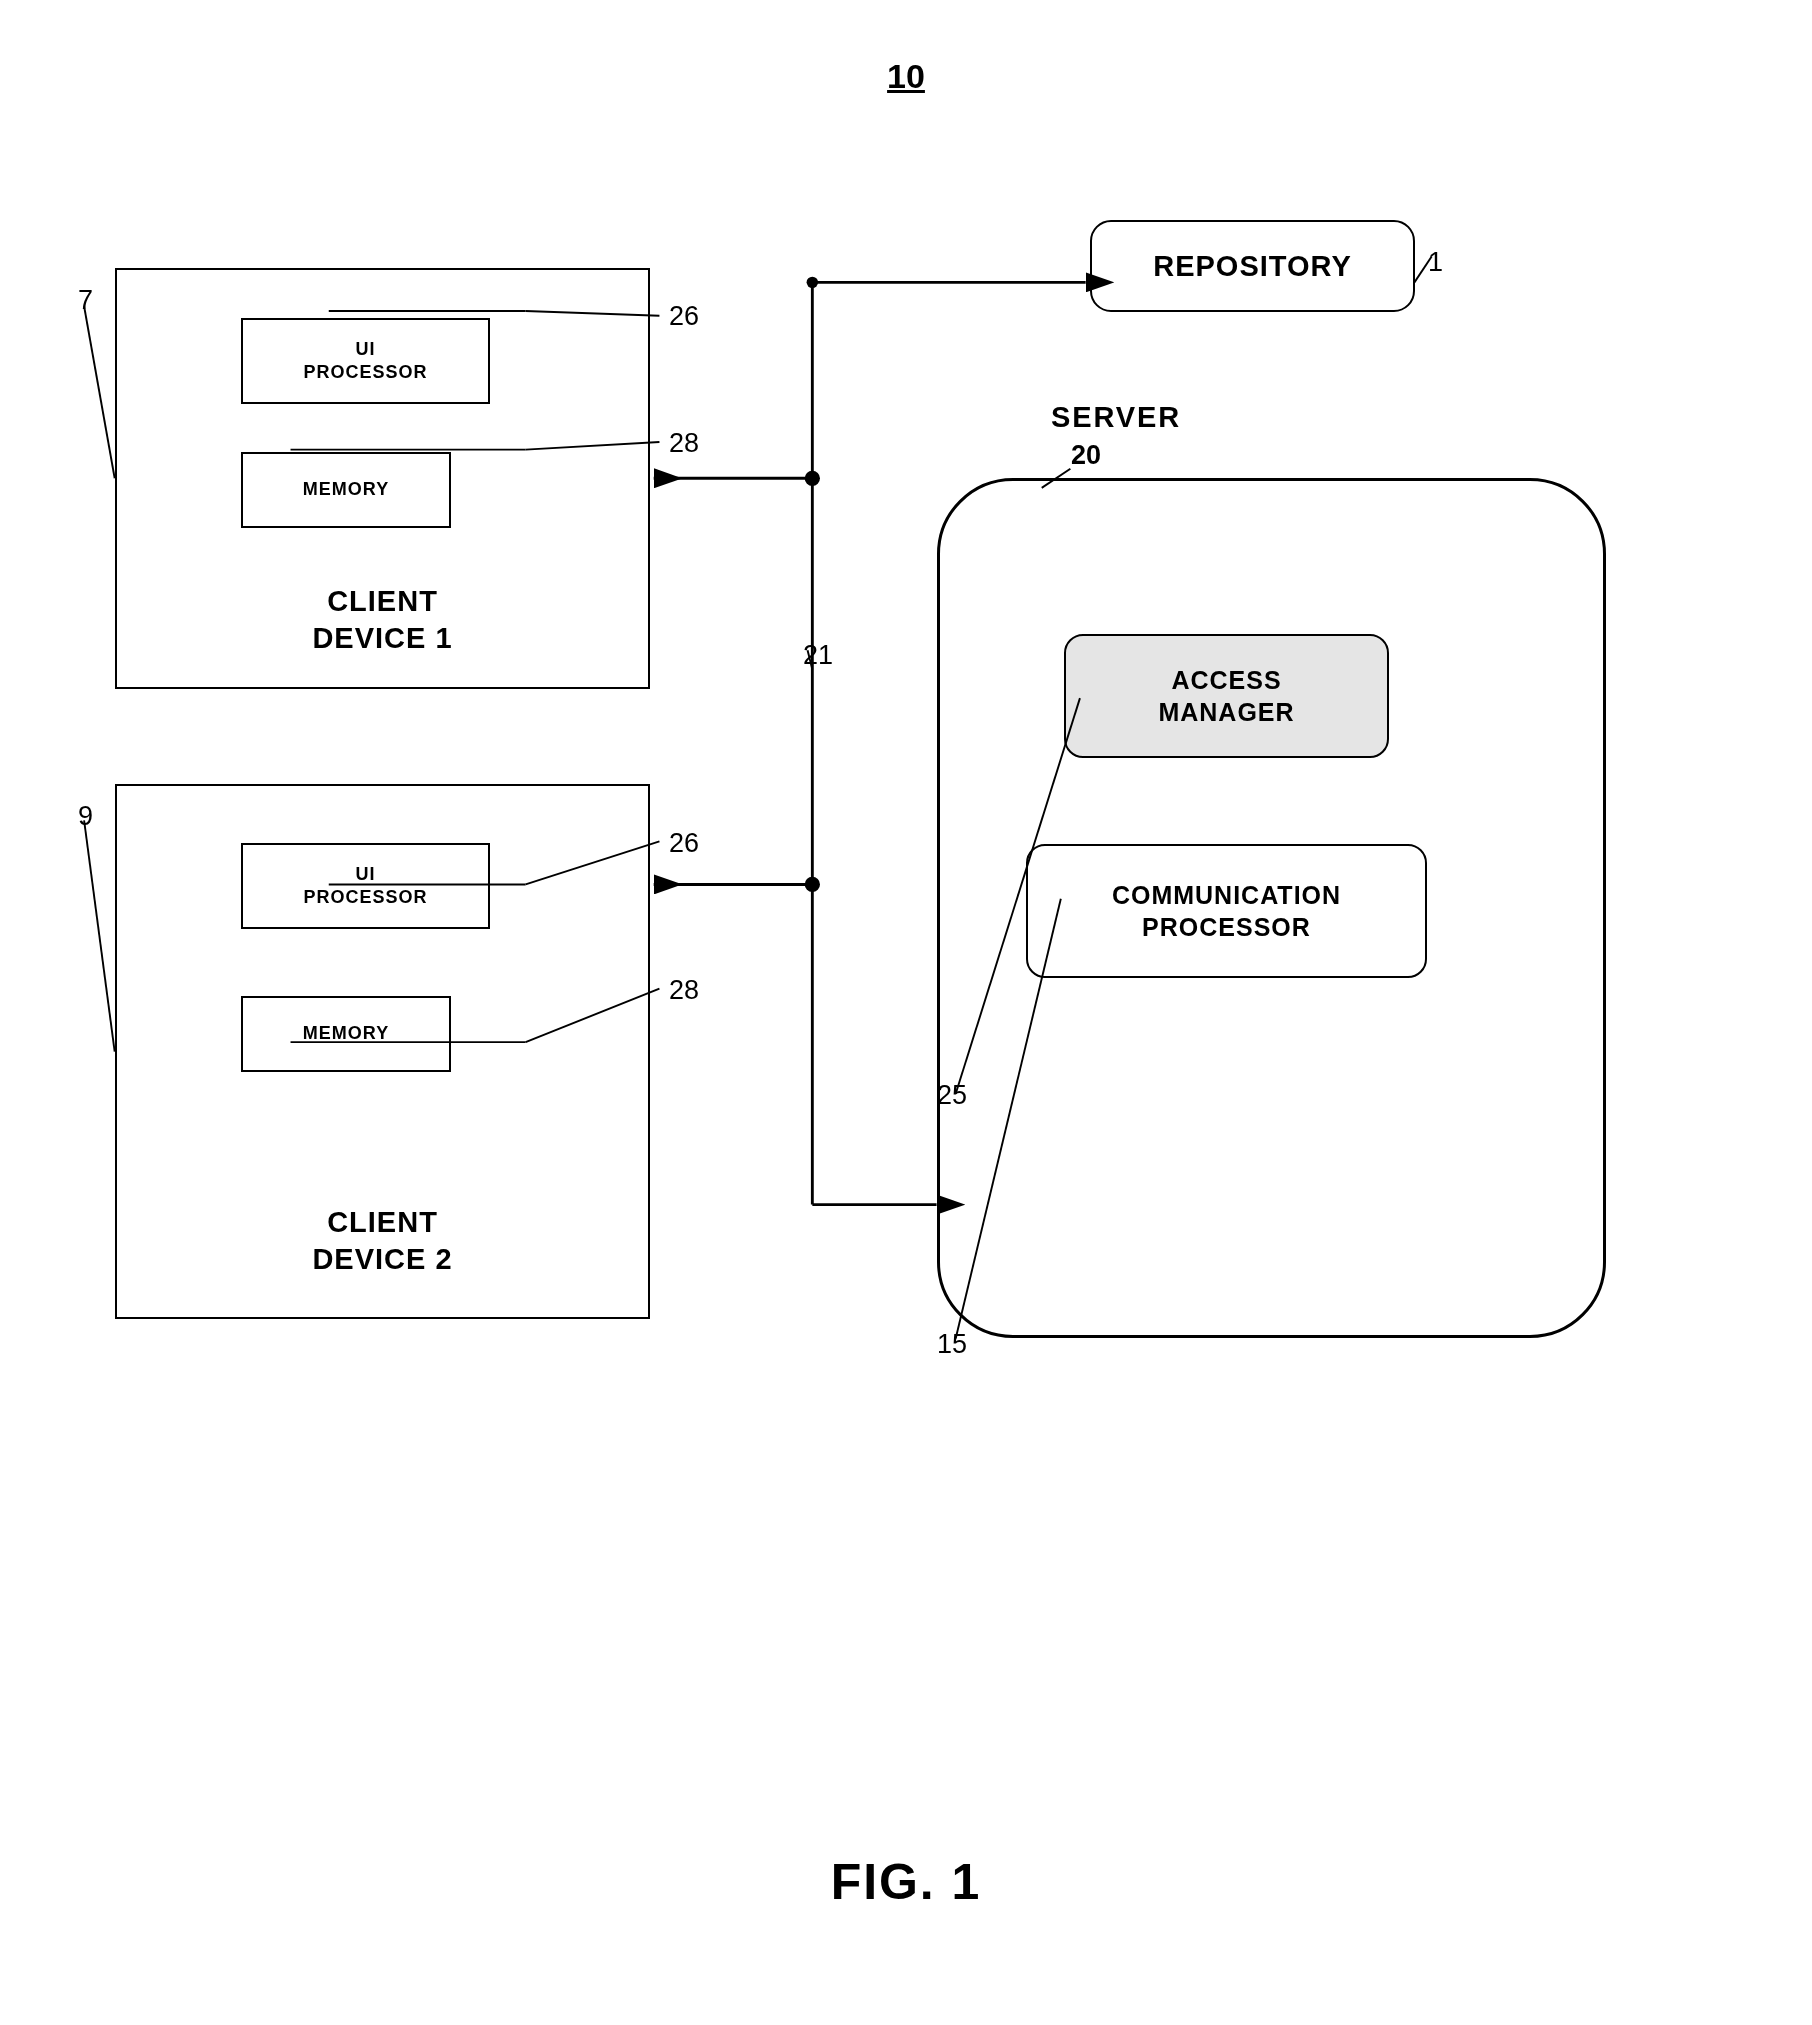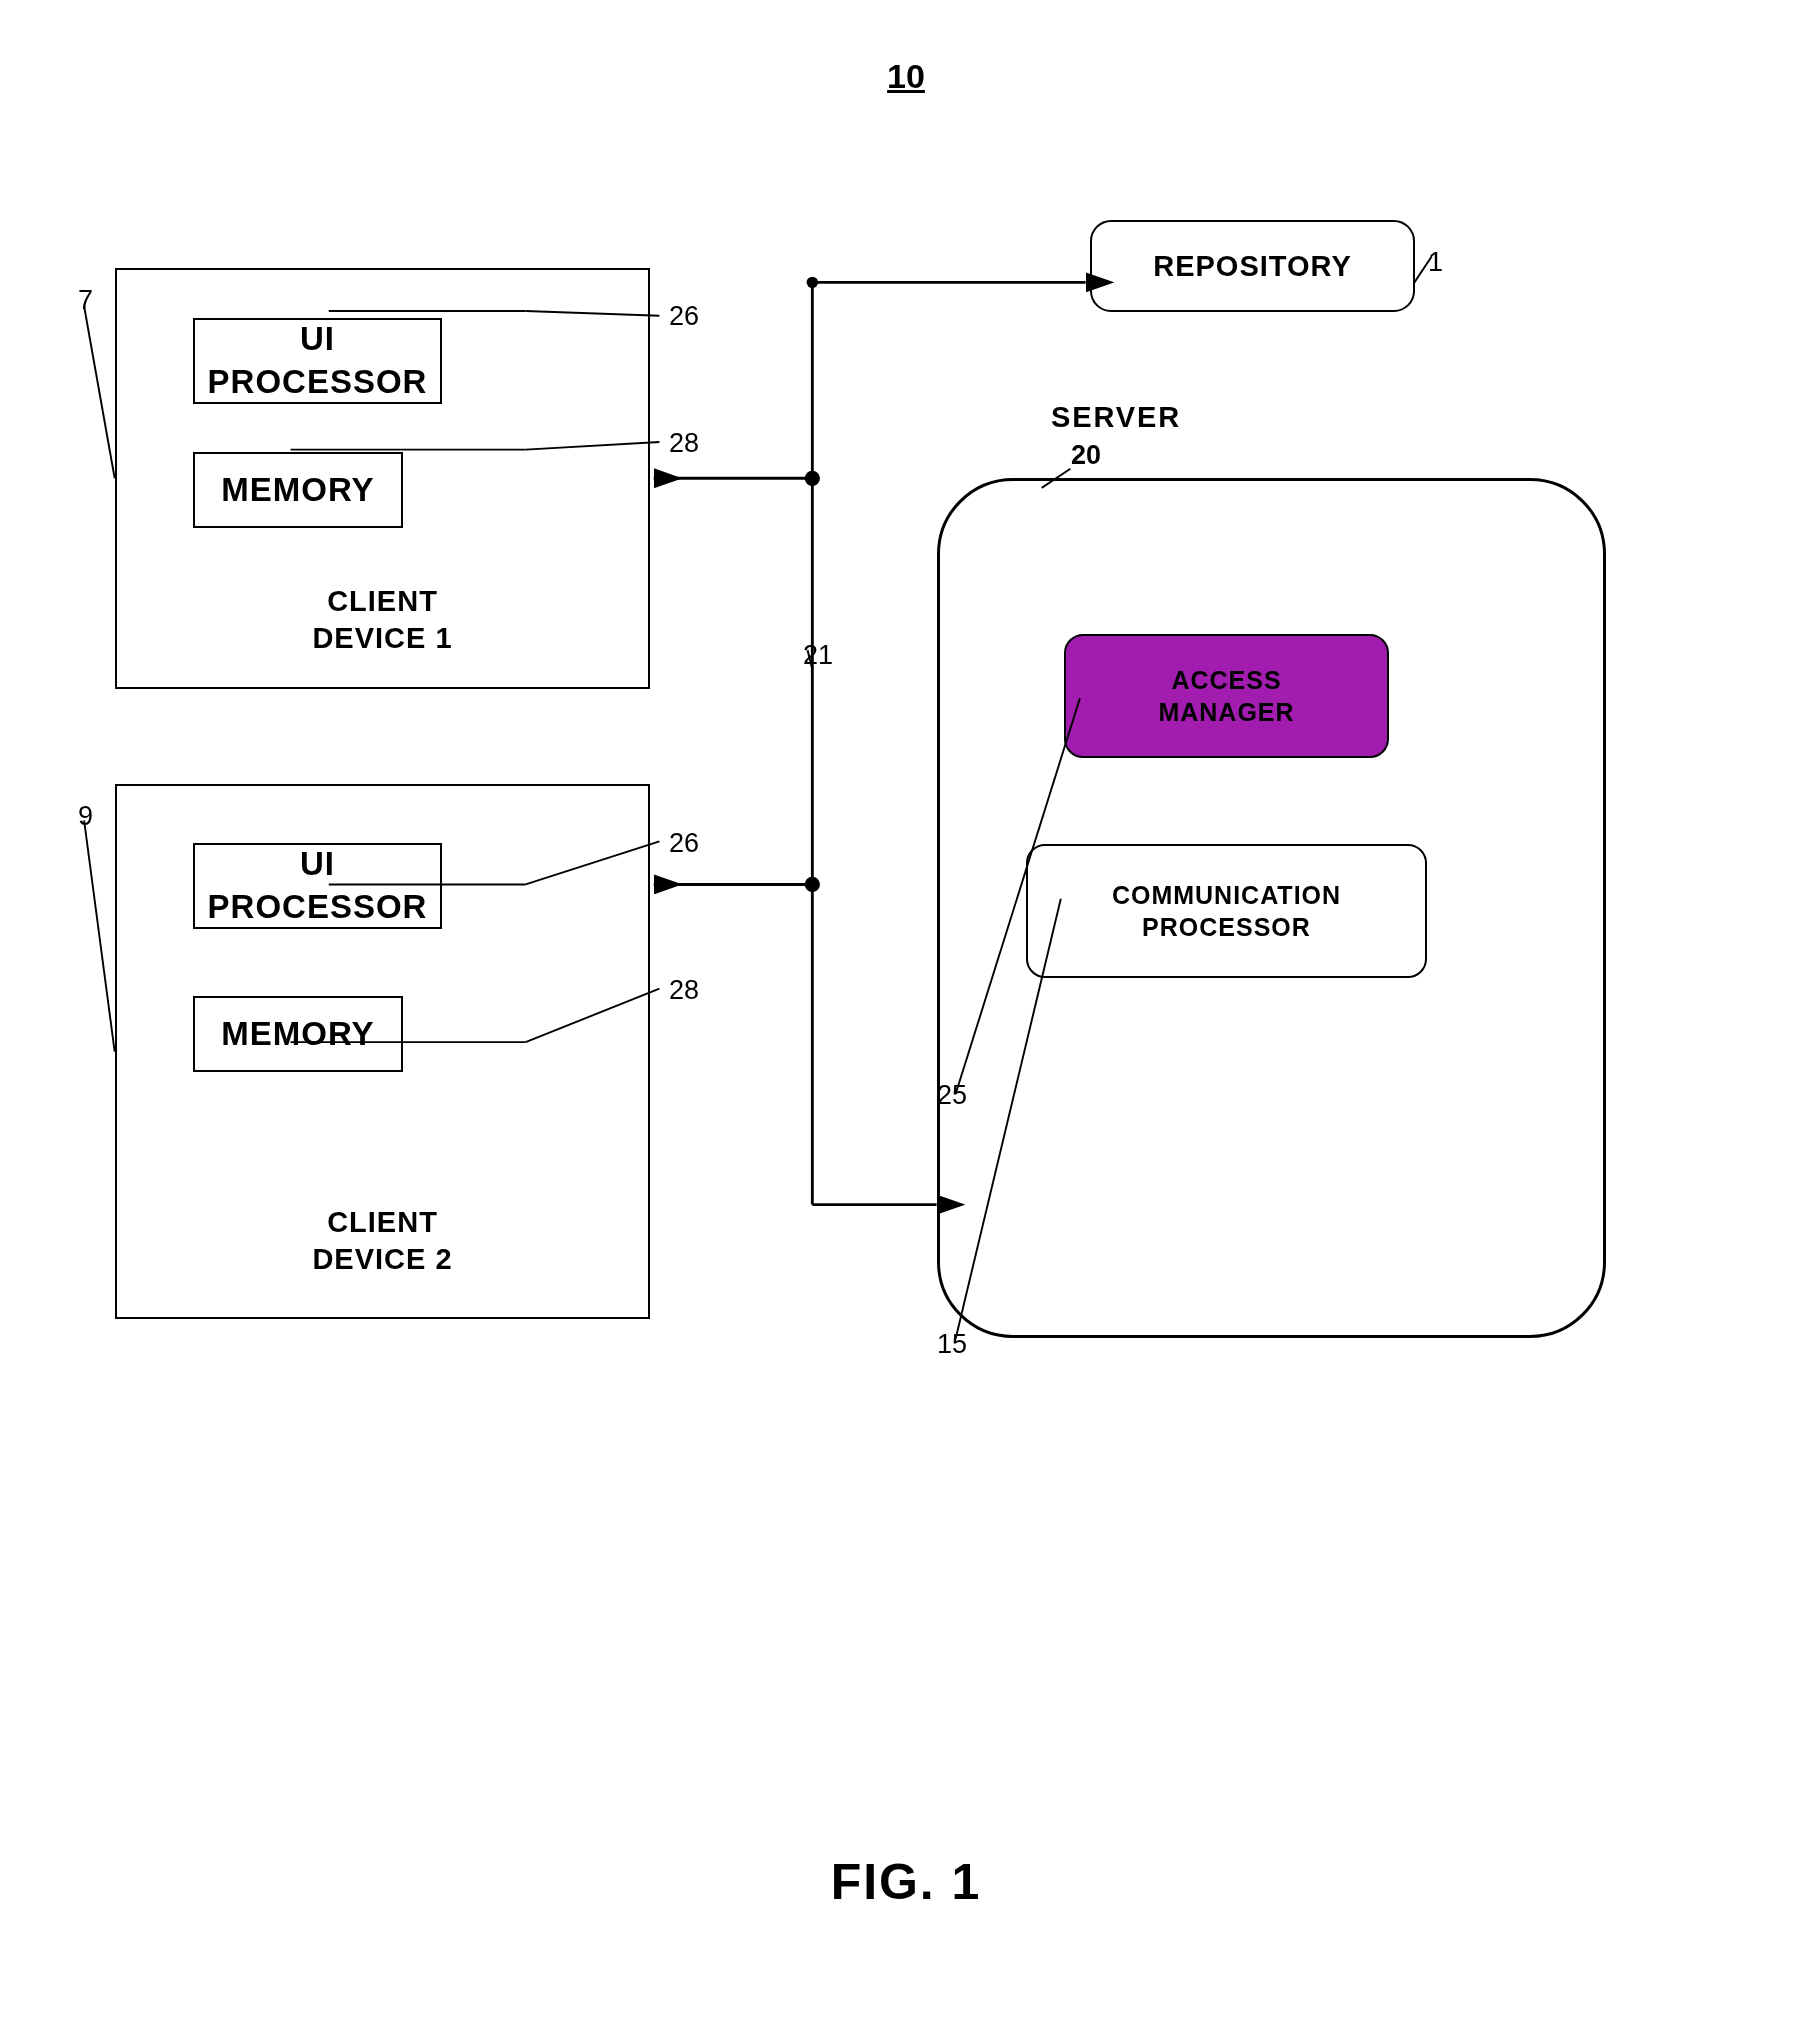--- a/index.html
+++ b/index.html
@@ -65,24 +65,25 @@
     }
 
     
     .inner-box {
       border: 2.4px solid #000;
       background: #fff;
       display: flex;
       align-items: center;
       justify-content: center;
       text-align: center;
-      font-size: 33px;
-      font-weight: bold;
-      letter-spacing: 1px;
-      line-height: 1.3;
+      font-size: 18px;
+      font-weight: bold;
+      letter-spacing: 1px;
+      line-height: 1.3;
+      margin-left: 48px;
     }
 
     
     .c1-ui-processor {
       position: absolute;
       top: 48px;
       left: 76px;
       width: 249px;
       height: 86px;
     }
@@ -191,21 +192,21 @@
 
     
     .access-manager-box {
       position: absolute;
       top: 153px;
       left: 124px;
       width: 325px;
       height: 124px;
       border: 2.9px solid #000;
       border-radius: 19px;
-      background: #a21caf;
+      background: #e5e5e5;
       display: flex;
       align-items: center;
       justify-content: center;
       font-size: 25px;
       font-weight: bold;
       text-align: center;
       letter-spacing: 1px;
       line-height: 1.3;
     }
 

